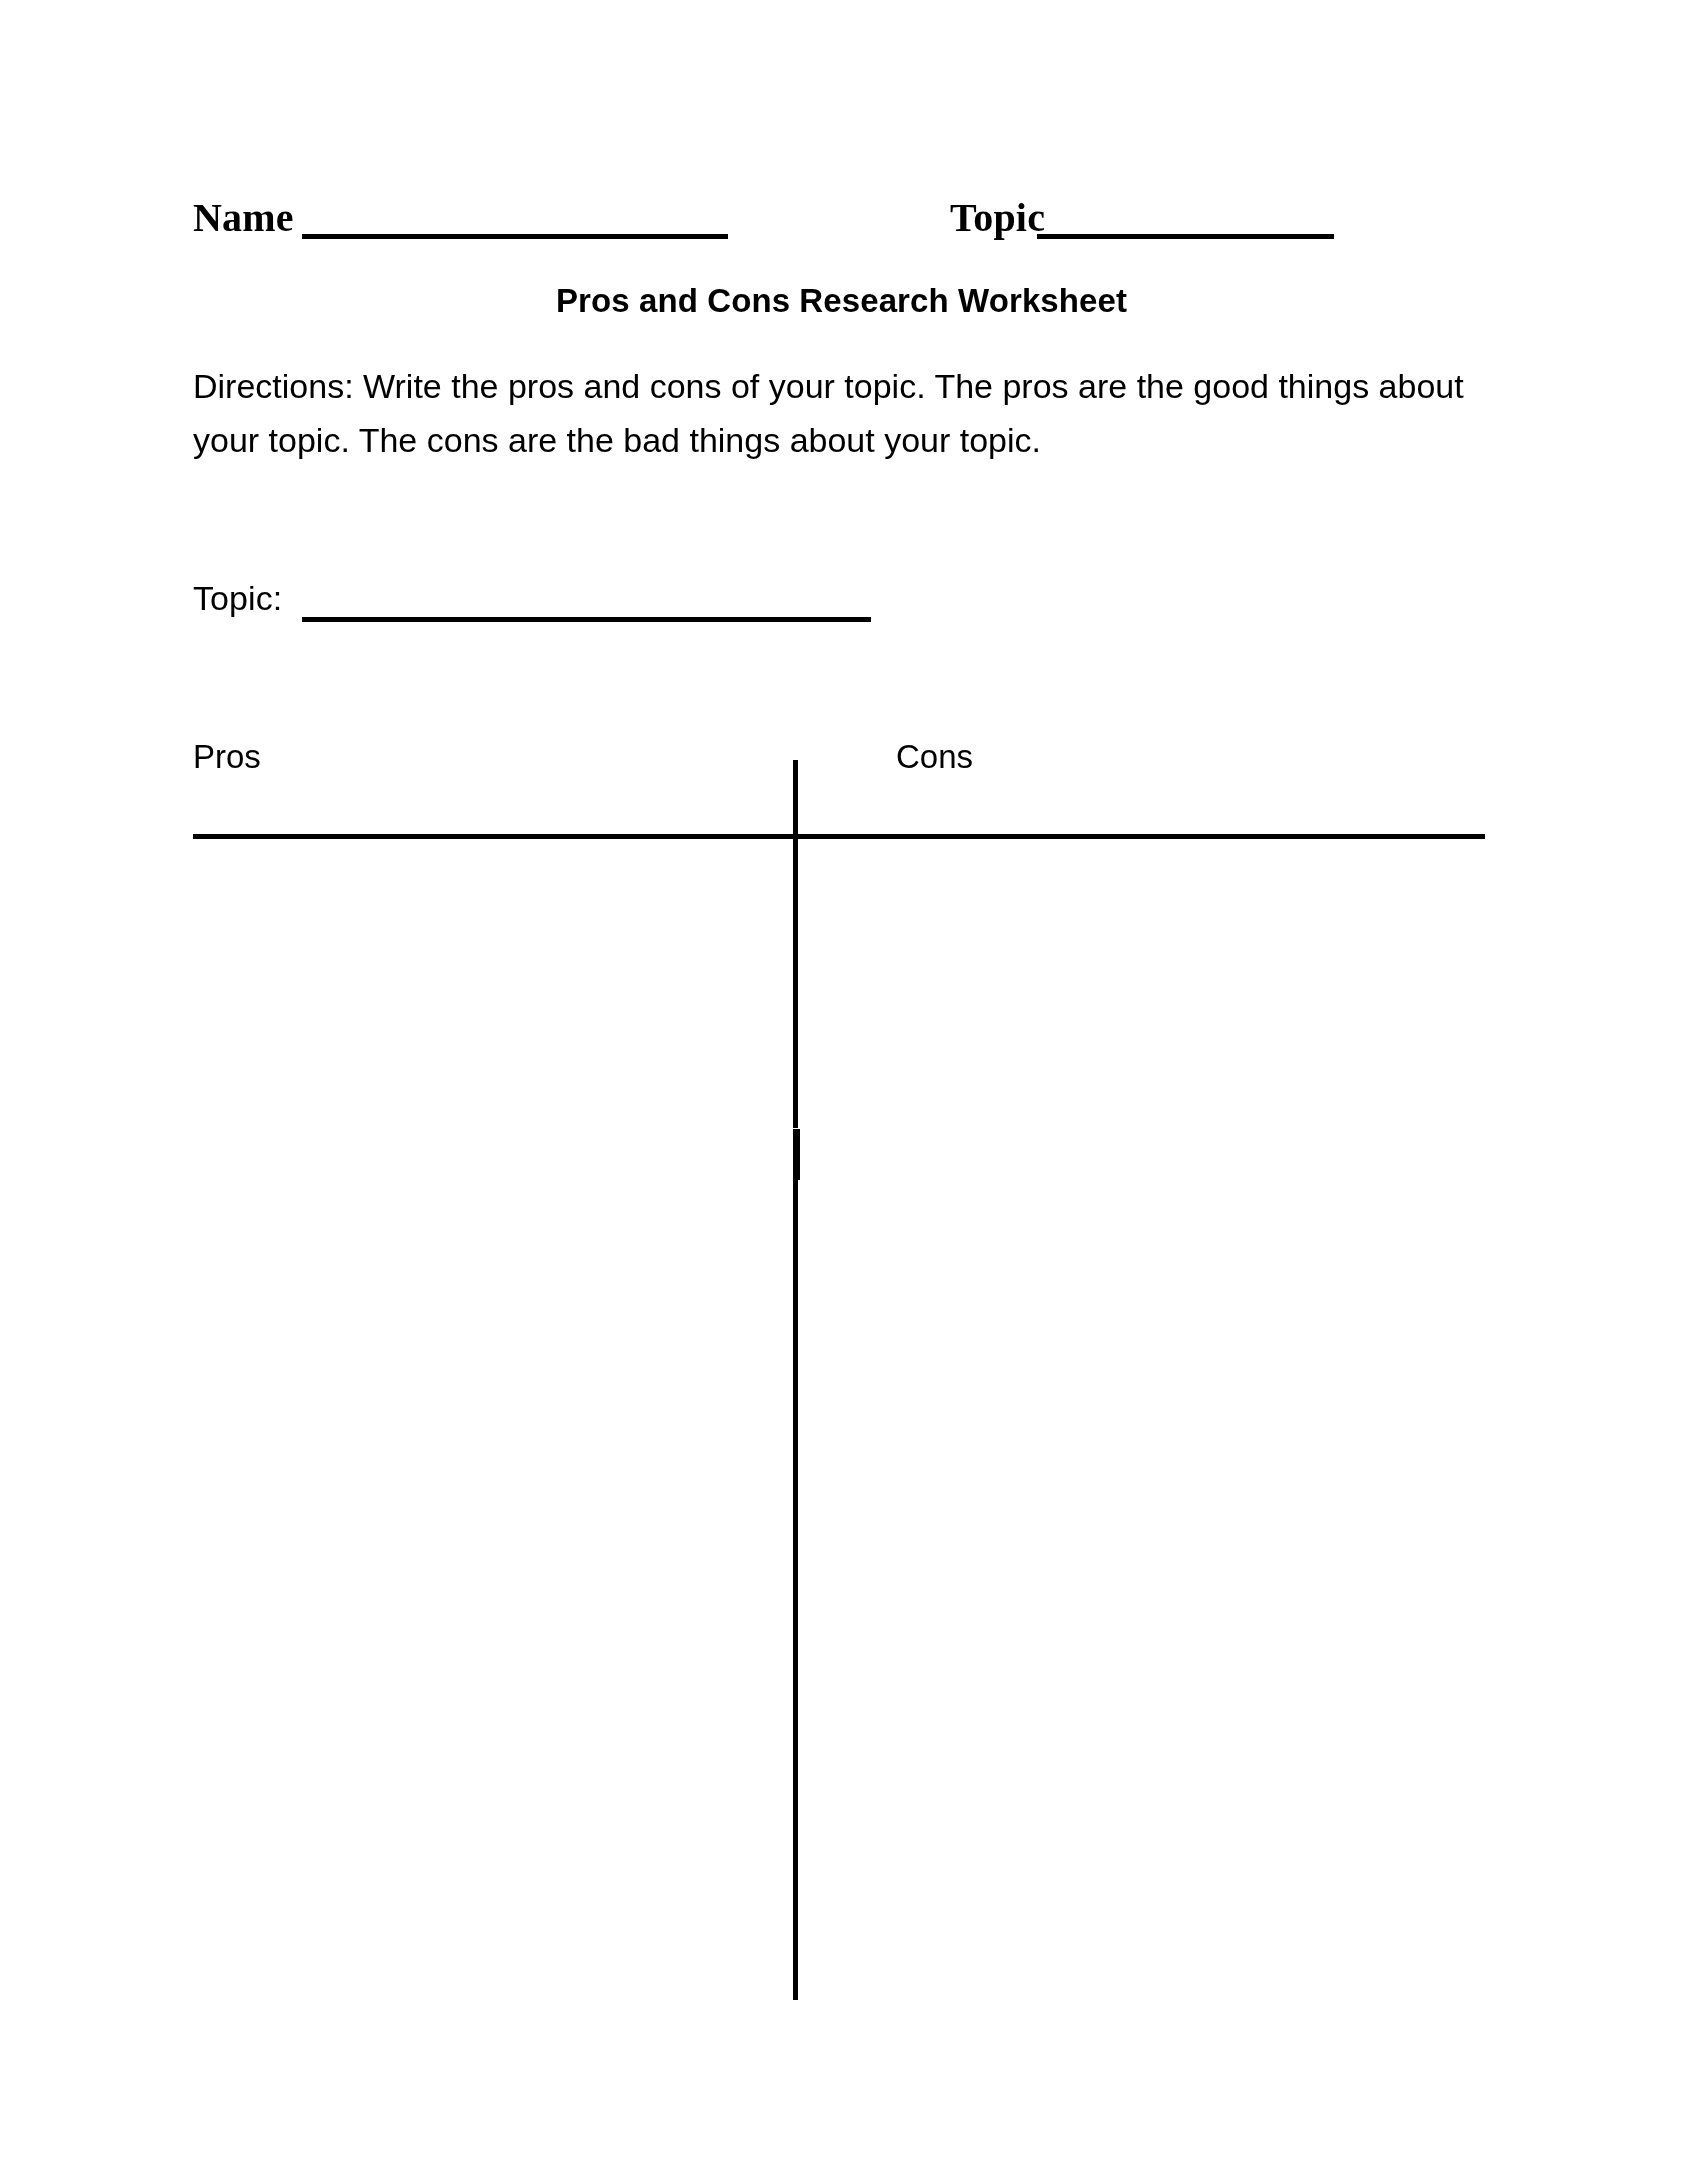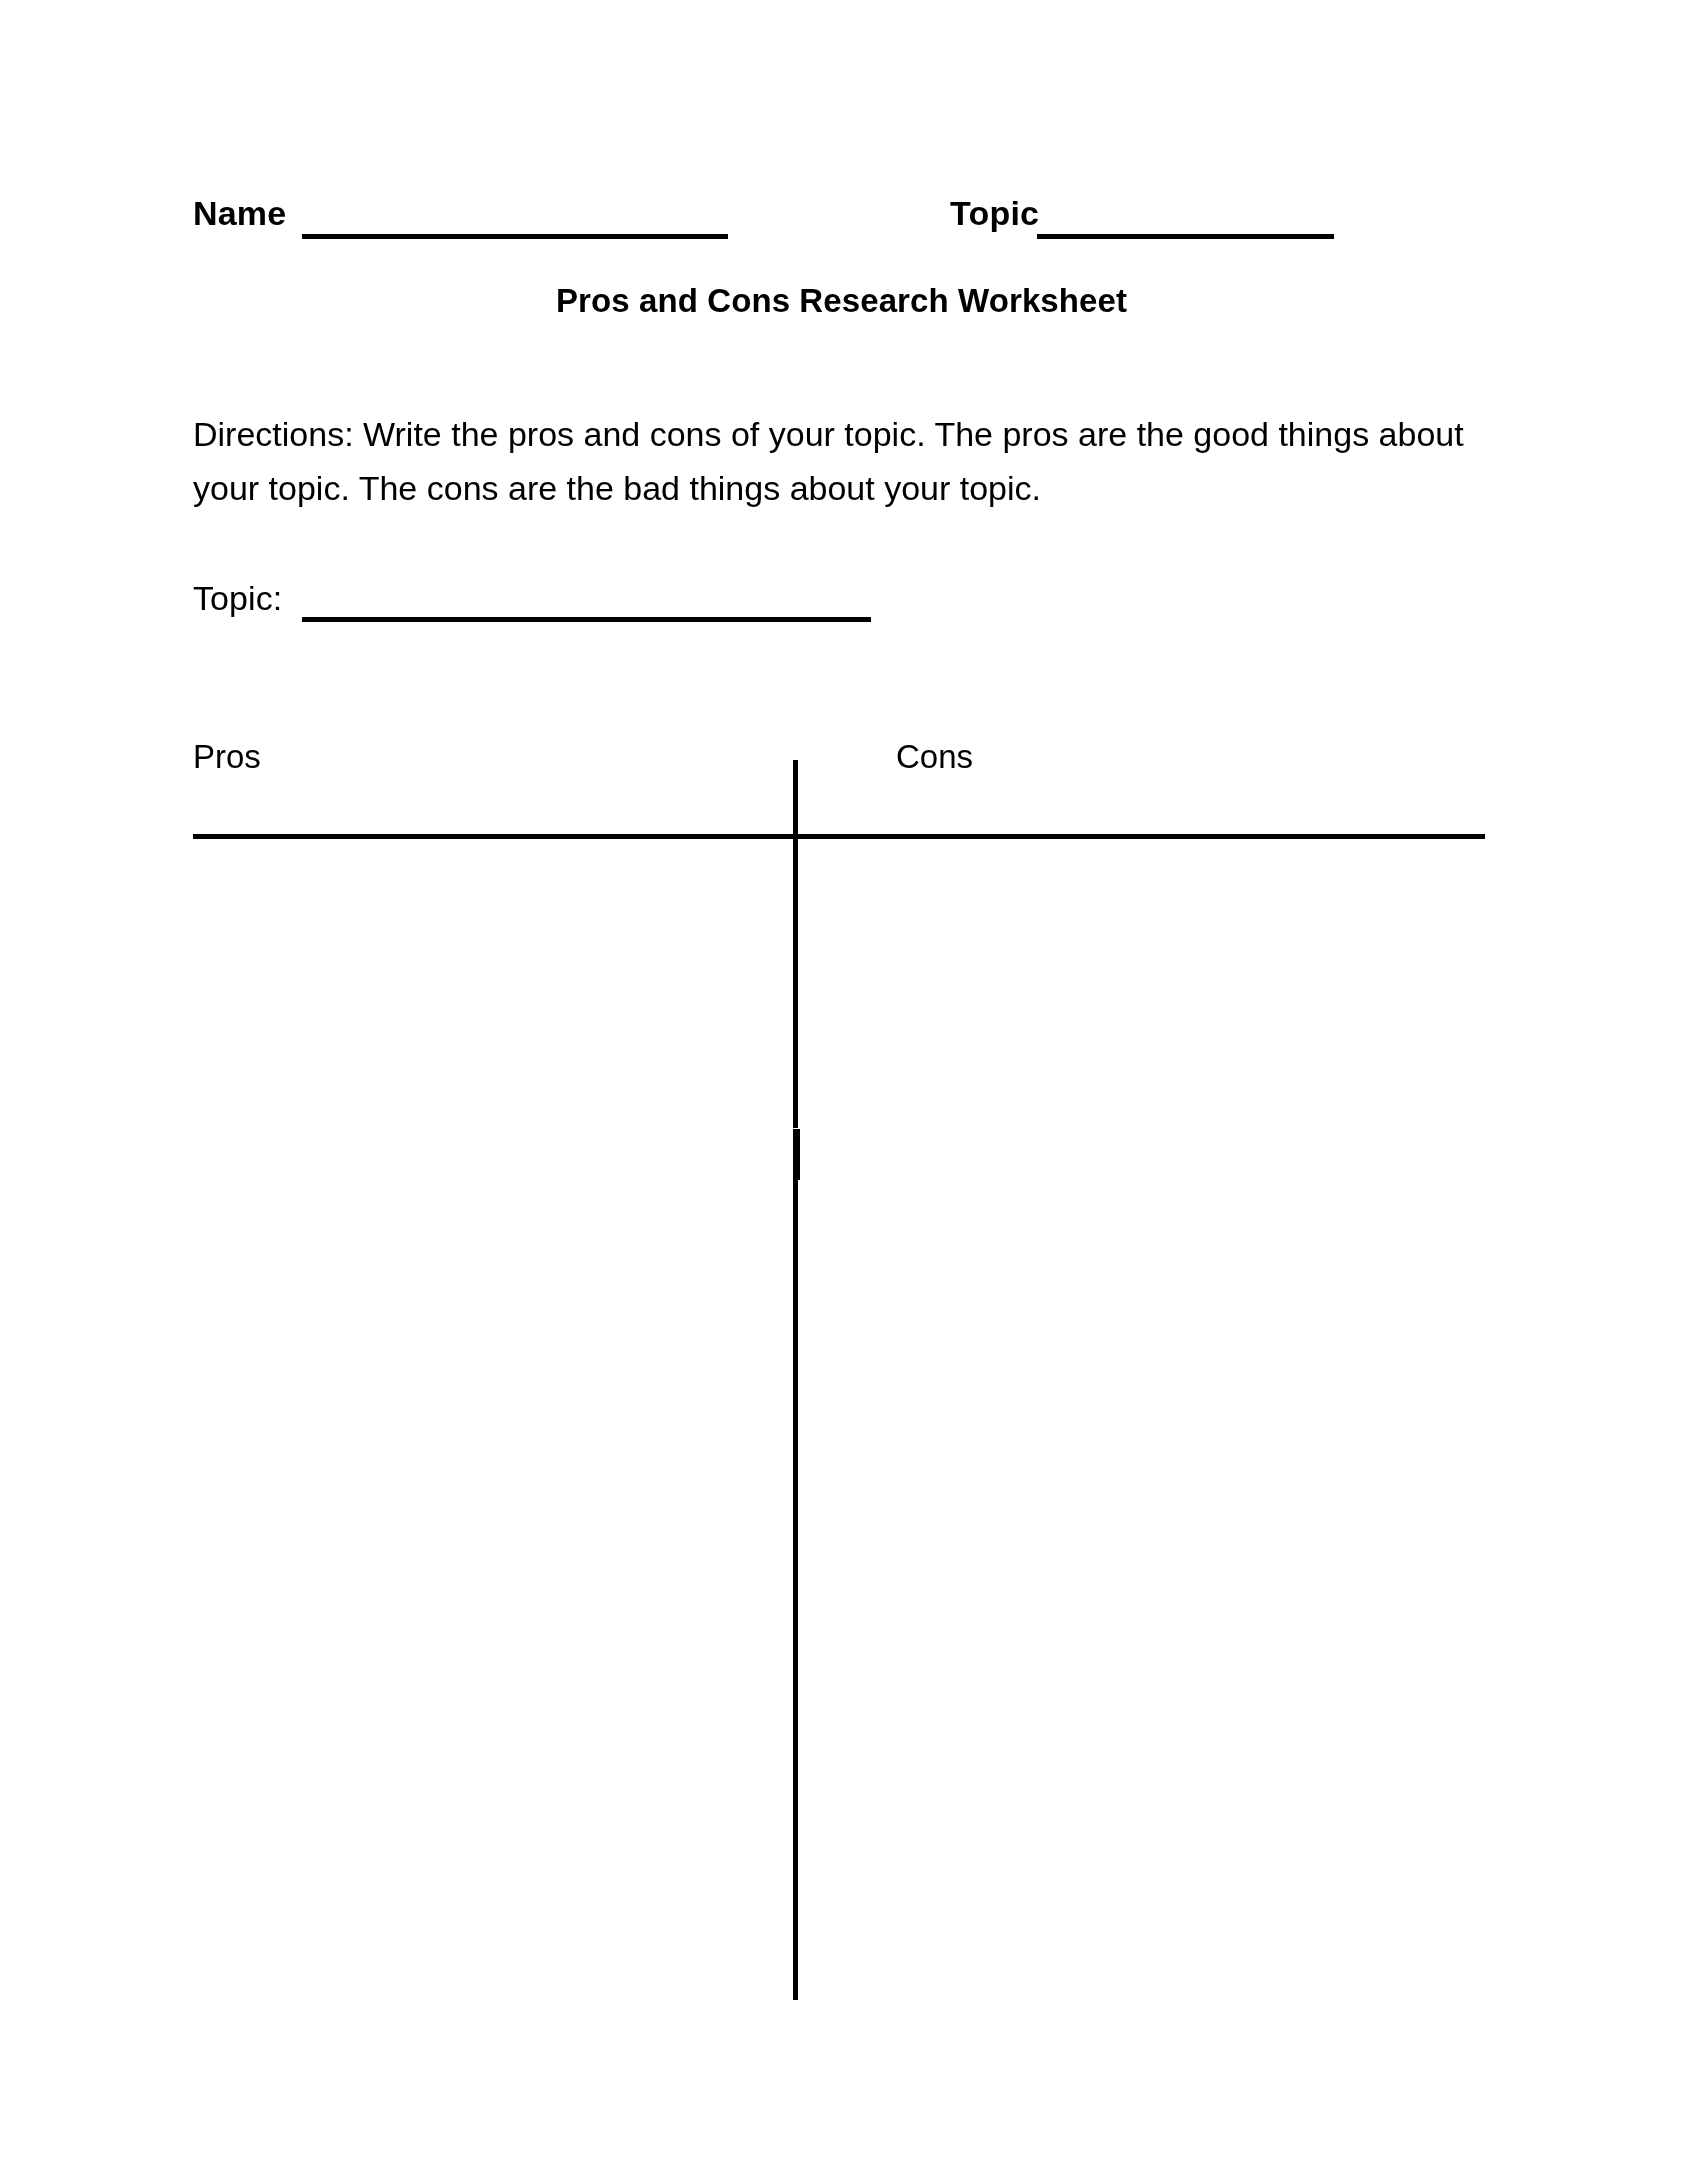--- a/index.html
+++ b/index.html
@@ -17,22 +17,23 @@
     height: 2178px;
     background: #ffffff;
     overflow: hidden;
   }
 
   
   .abs { position: absolute; white-space: nowrap; }
 
   .label-bold {
     font-weight: bold;
-    font-size: 34px;
+    font-size: 40px;
     letter-spacing: 0.2px;
+    font-family: Liberation Serif, serif;
   }
 
   .title {
     font-weight: bold;
     font-size: 33px;
     letter-spacing: 0.1px;
   }
 
   .body-text {
     font-size: 34px;
@@ -73,21 +74,20 @@
     background: #000000;
     width: 7px;
   }
 
   .directions-block {
     position: absolute;
     width: 1287px;
     white-space: normal;
     font-size: 34px;
     line-height: 54px;
-    margin-top: 48px;
   }
 </style>
 </head>
 <body>
 
 <div id="page">
 
   <div class="abs label-bold" style="left:193px; top:194px;">Name</div>
   <div class="blank-line" style="left:302px; top:234px; width:426px;"></div>
 

